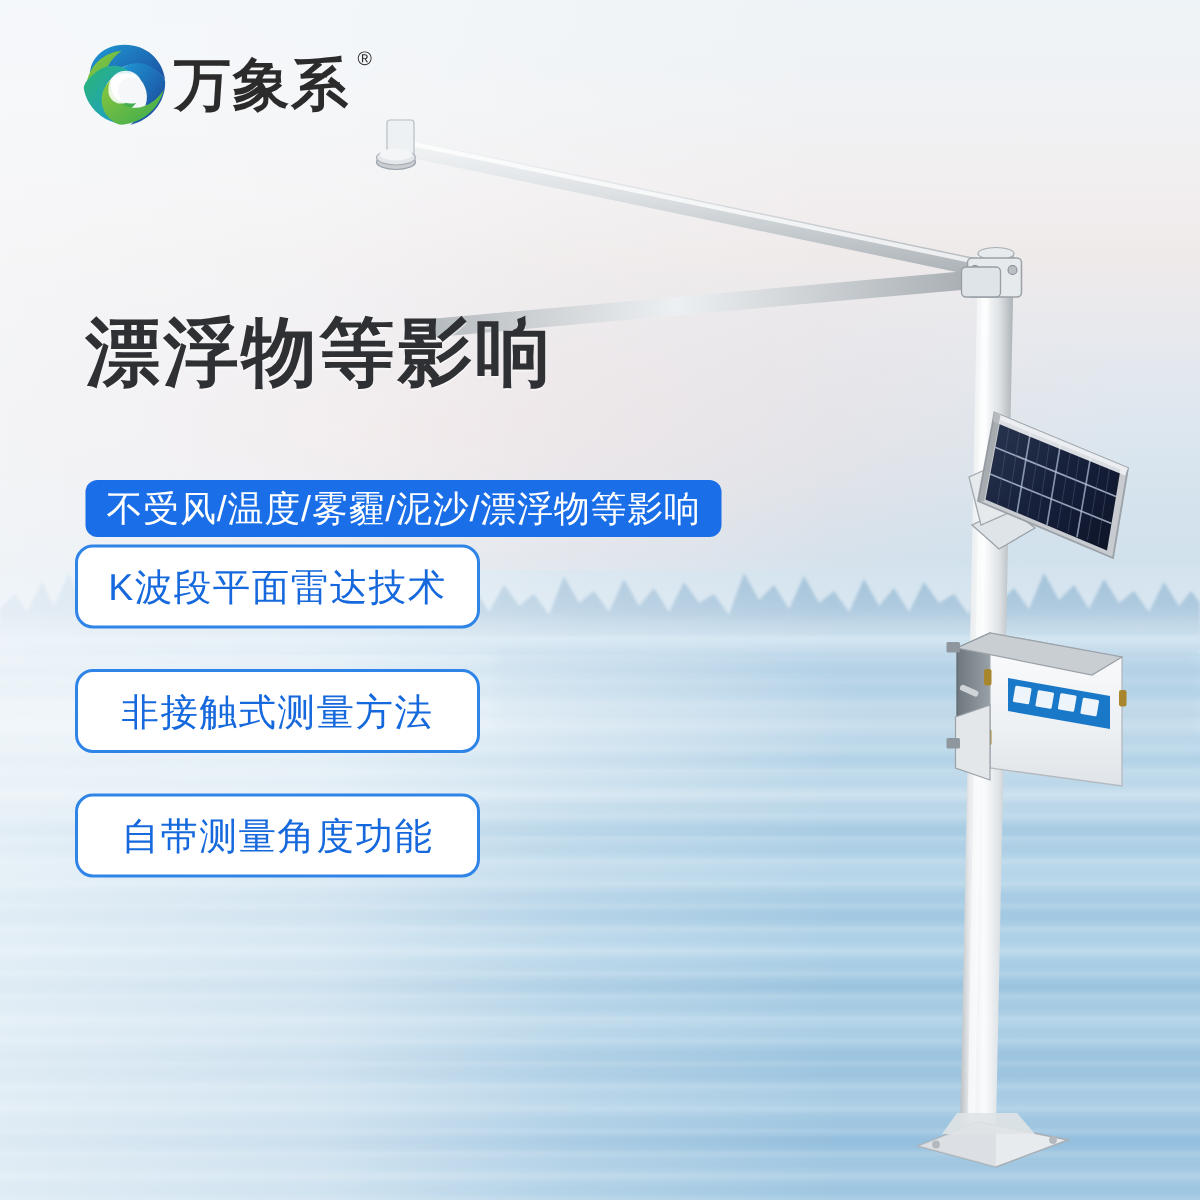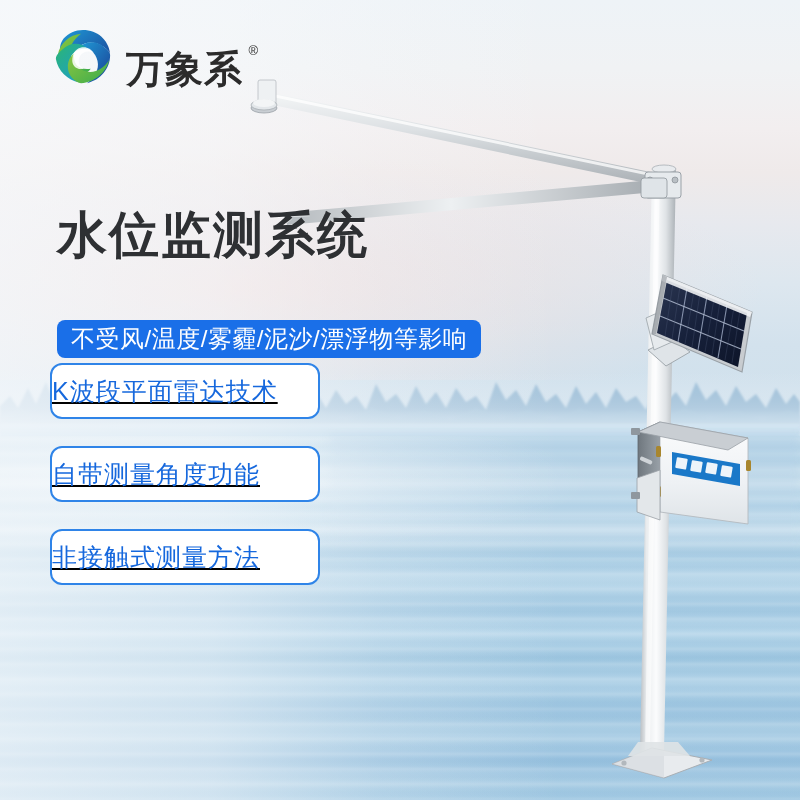--- a/index.html
+++ b/index.html
@@ -160,22 +160,22 @@
     width: 800px; height: 800px;
   }
   .equipment svg { display: block; }
 
   
   .logo {
     position: absolute;
     left: 52px;
     top: 26px;
     display: flex;
-    align-items: flex-end;
-    gap: 12px;
+    align-items: center;
+    gap: 2px;
   }
   .logo-mark { width: 62px; height: 62px; display:block; }
   .logo-text {
     position: relative;
     font-size: 38px;
     font-weight: bold;
     color: #2b2b2b;
     letter-spacing: 1px;
     line-height: 1;
   }
@@ -230,22 +230,22 @@
   }
   .feature {
     width: 270px;
     height: 56px;
     margin-bottom: 27px;
     background: #ffffff;
     border: 2px solid #2f84e8;
     border-radius: 12px;
     display: flex;
     align-items: center;
+    justify-content: center;
     box-sizing: border-box;
-    text-decoration: underline;
   }
   .feature-label {
     font-size: 25px;
     color: #1668dd;
     letter-spacing: 1px;
     white-space: nowrap;
     font-weight: 500;
   }
 </style>
 </head>
@@ -468,29 +468,29 @@
       <path d="M30,59 C44,58 56,48 59,35 C54,43 45,49 36,47 C27,45 21,37 23,28 C15,34 14,46 21,54 C24,57 27,59 30,59 Z" fill="url(#lgA)"></path>
 
       <path d="M26,24 C32,20 40,22 43,28 C38,25 32,26 29,31 C26,36 28,42 33,44 C26,46 20,41 21,34 C21,30 23,26 26,24 Z" fill="#ffffff" opacity="0.85"></path>
     </svg>
     <div class="logo-text">
       <span>万象系</span>
       <span class="logo-reg">®</span>
     </div>
   </div>
 
-  <div class="headline">水位监测系统</div>
+  <div class="headline">漂浮物等影响</div>
 
   <div class="banner">不受风/温度/雾霾/泥沙/漂浮物等影响</div>
 
   <div class="features">
     <div class="feature">
       <span class="feature-label">K波段平面雷达技术</span>
     </div>
     <div class="feature">
+      <span class="feature-label">非接触式测量方法</span>
+    </div>
+    <div class="feature">
       <span class="feature-label">自带测量角度功能</span>
     </div>
-    <div class="feature">
-      <span class="feature-label">非接触式测量方法</span>
-    </div>
   </div>
 
 </div>
 
 </body></html>

